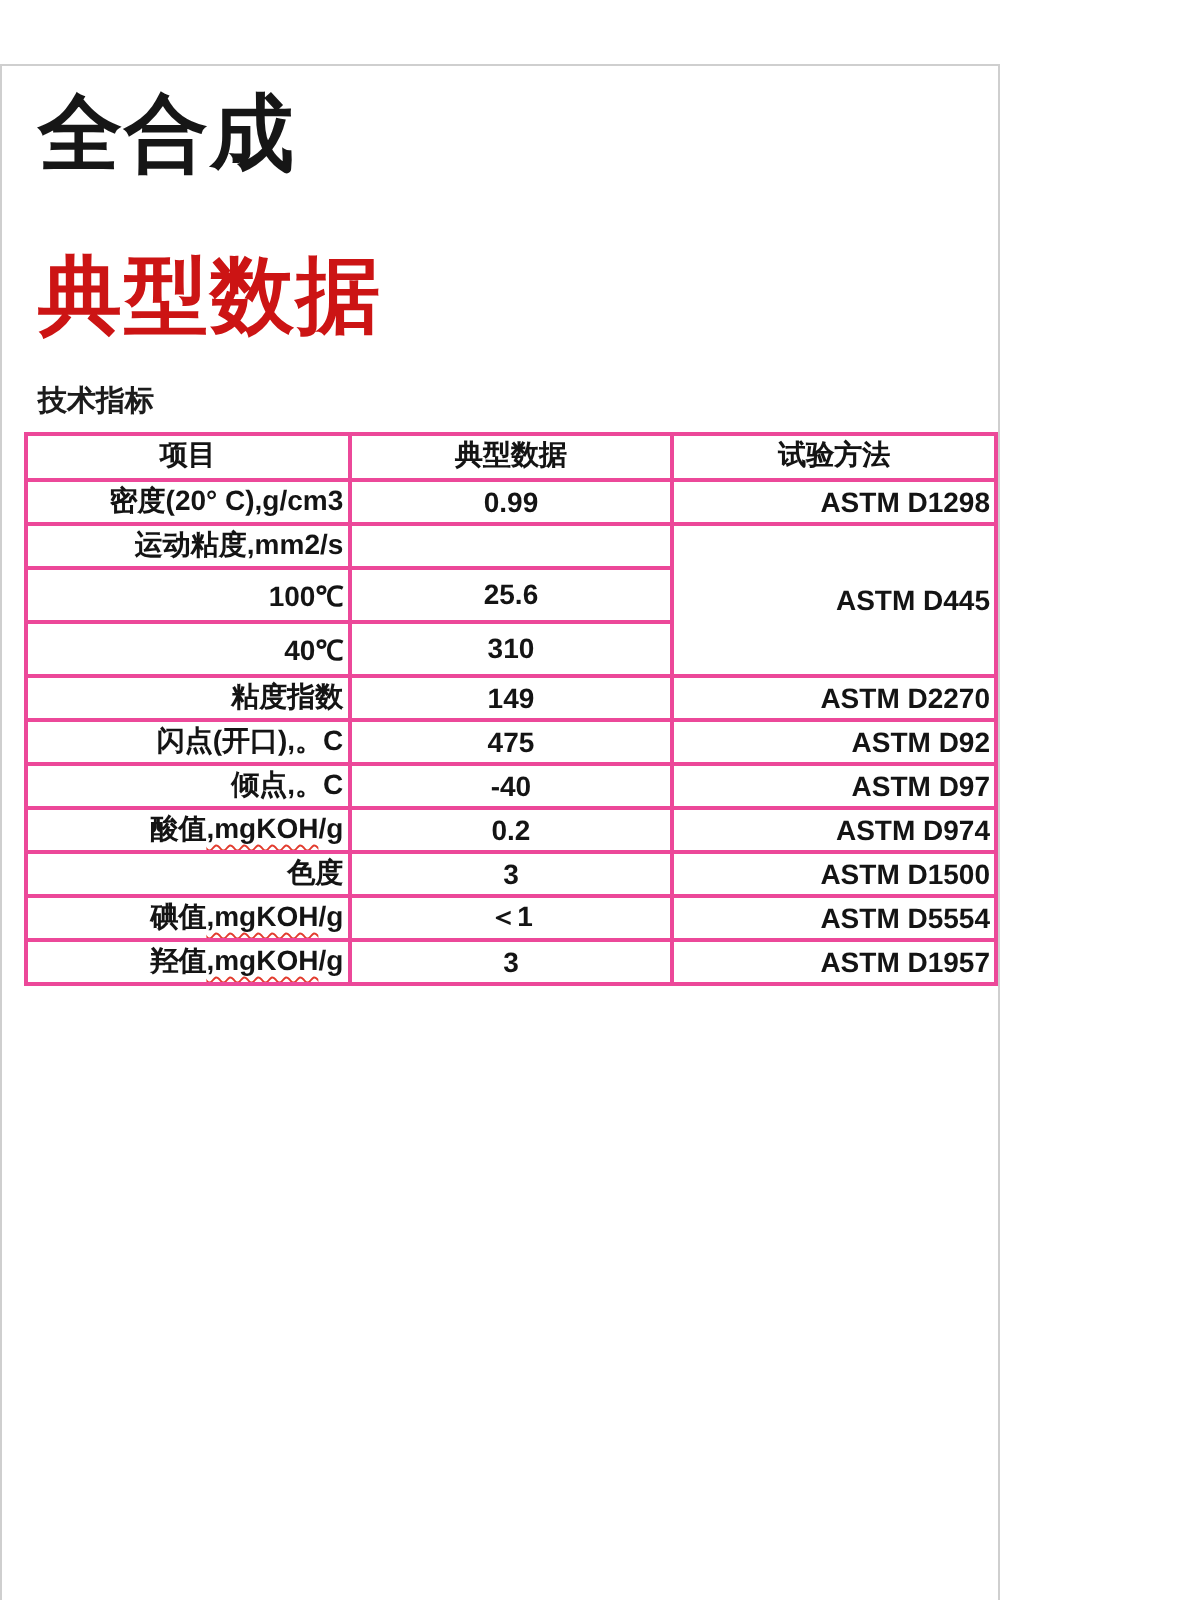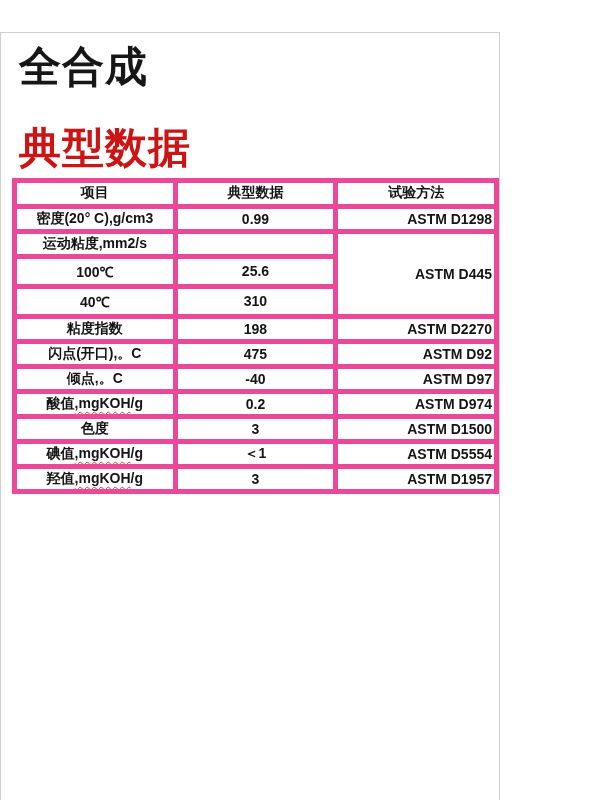--- a/index.html
+++ b/index.html
@@ -38,28 +38,28 @@
   }
   table.specs{
     border-collapse:collapse;
     table-layout:fixed;
     width:487px;
     margin:5px 0 0 -7px;
     border:2px solid #1a1a1a;
     font-weight:600;
   }
   table.specs th, table.specs td{
-    border:5px solid #ec4899;
+    border:2px solid #ec4899;
     font-size:14px;color:#141414;
     padding:0 2px;
     height:20px;
     overflow:hidden;
   }
   table.specs th{font-weight:700;text-align:center;height:21px;}
-  td.c-item{text-align:center;padding-left:5px;width:160px;}
+  td.c-item{text-align:right;padding-left:5px;width:160px;}
   td.c-val{text-align:center;width:160px;}
   td.c-meth{text-align:right;}
   tr.visco-sub td{height:25px;}
   td.nb{border-bottom:none;}
   td.nt{border-top:none;}
   .sq{
     text-decoration-line:underline;
     text-decoration-style:wavy;
     text-decoration-color:#e23b2e;
     text-decoration-thickness:1px;
@@ -68,20 +68,21 @@
 </style>
 </head>
 <body>
 
 <div class="page">
 
   <div class="title-black">全合成</div>
   <div class="title-red">典型数据</div>
 
 
+  <div class="specs-label">技术指标</div>
 
   <table class="specs">
     <tbody>
       <tr>
         <th>项目</th>
         <th>典型数据</th>
         <th>试验方法</th>
       </tr>
 
       <tr>
@@ -99,21 +100,21 @@
         <td class="c-item nt nb">100℃</td>
         <td class="c-val nt nb">25.6</td>
       </tr>
       <tr class="visco-sub">
         <td class="c-item nt">40℃</td>
         <td class="c-val nt">310</td>
       </tr>
 
       <tr>
         <td class="c-item">粘度指数</td>
-        <td class="c-val">198</td>
+        <td class="c-val">149</td>
         <td class="c-meth">ASTM D2270</td>
       </tr>
 
       <tr>
         <td class="c-item">闪点(开口),。C</td>
         <td class="c-val">475</td>
         <td class="c-meth">ASTM D92</td>
       </tr>
 
       <tr>

